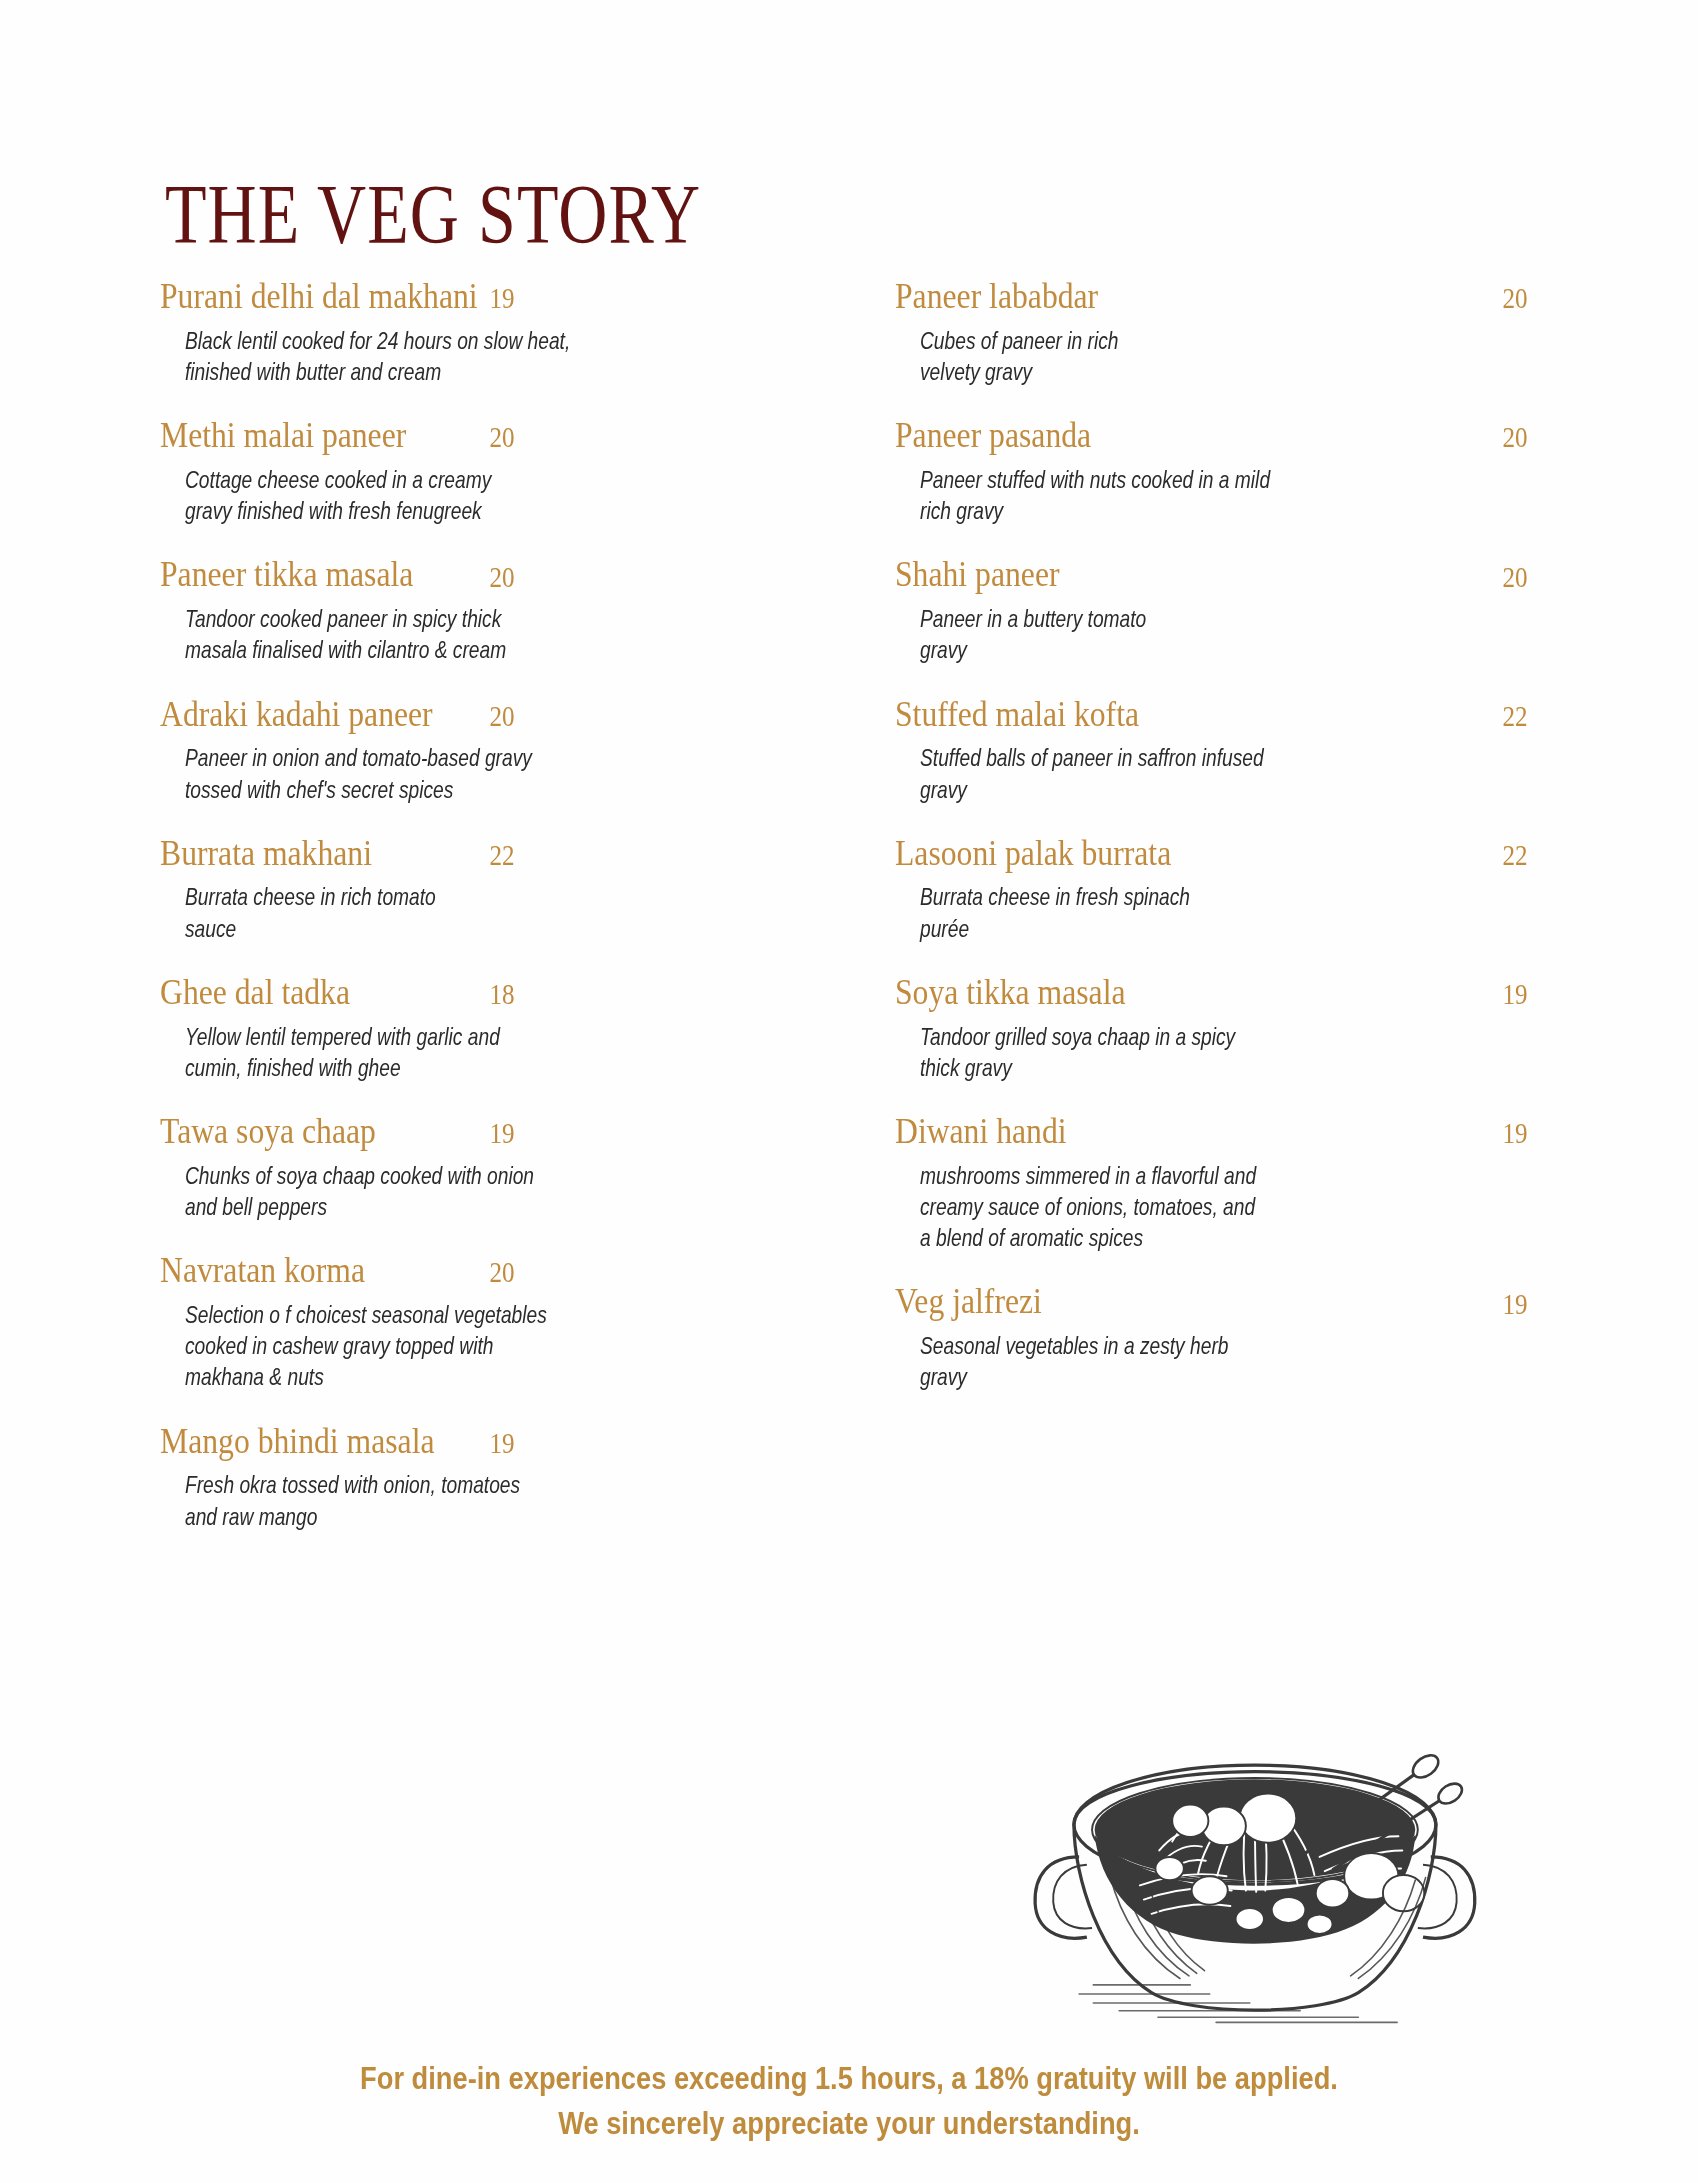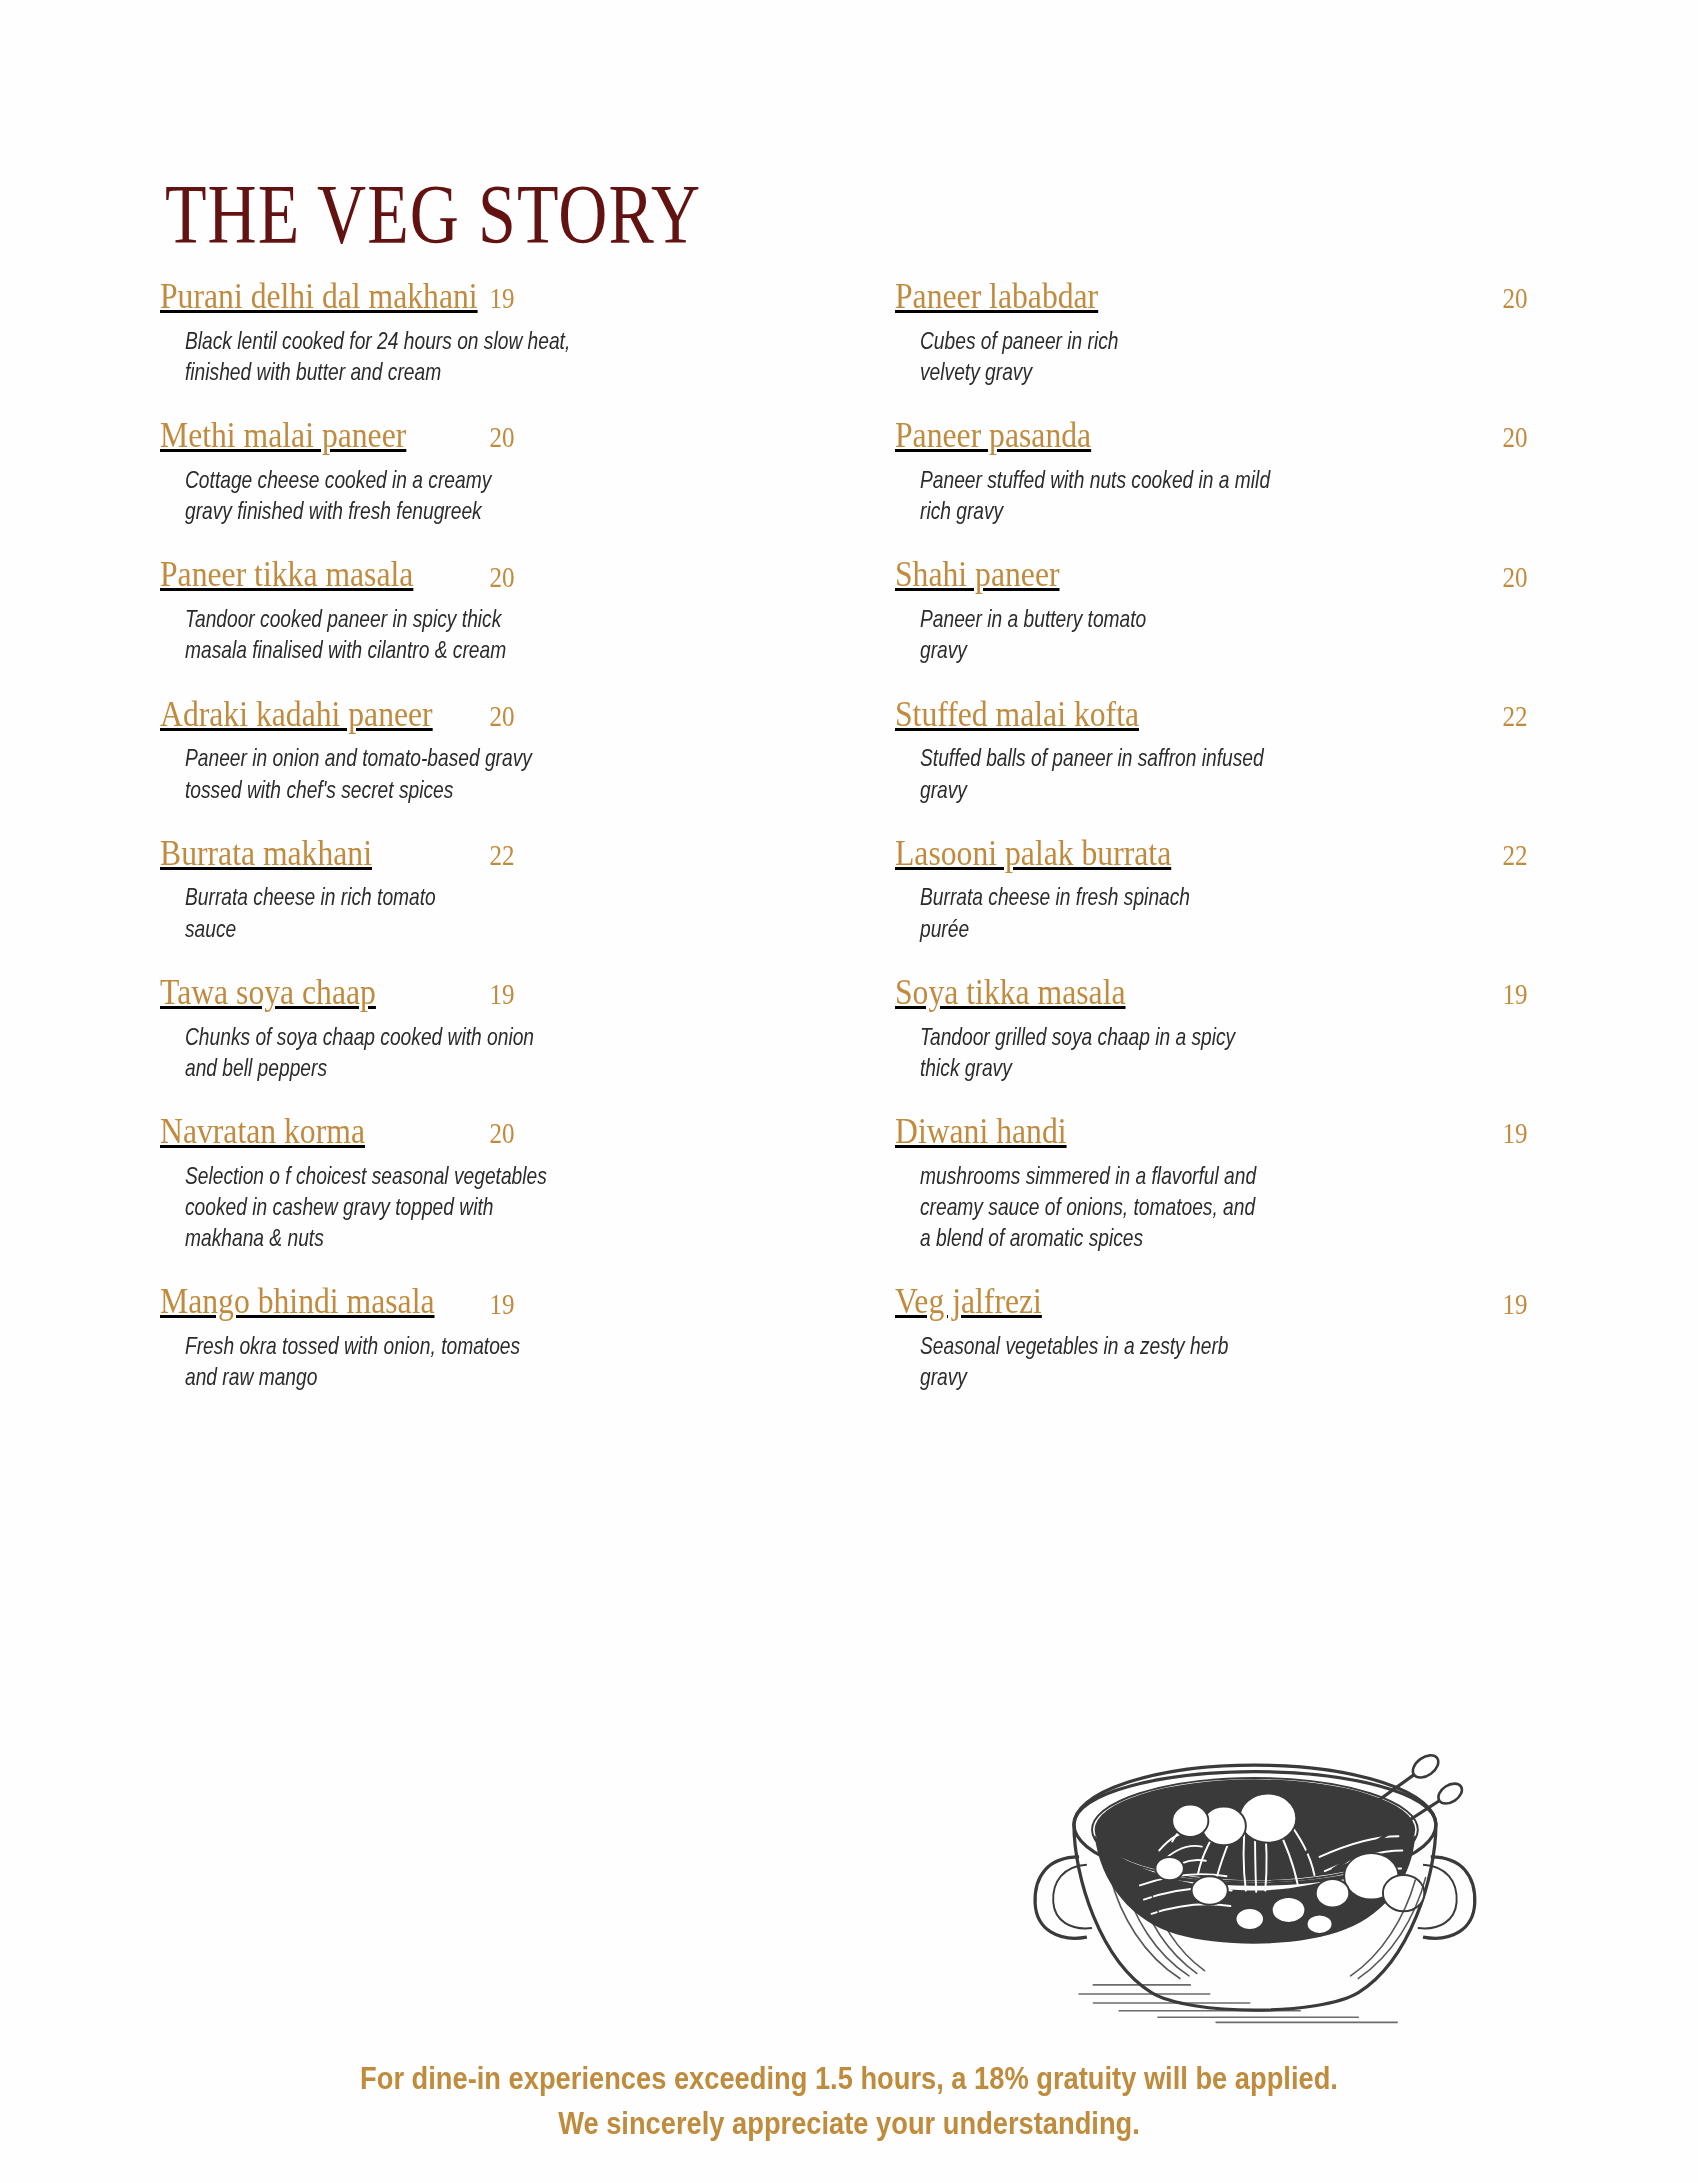--- a/index.html
+++ b/index.html
@@ -53,21 +53,20 @@
   }
 
   .item {
     position: relative;
     margin-bottom: 30px;
   }
   .item-head {
     display: flex;
     align-items: baseline;
     justify-content: flex-start;
-    text-decoration: underline;
   }
   .item-name {
     font-family: "Liberation Serif", "DejaVu Serif", serif;
     font-size: 36px;
     line-height: 1.05;
     color: #c08b3e;
     transform: scaleX(0.88);
     transform-origin: left center;
     white-space: nowrap;
     font-weight: 400;
@@ -177,20 +176,28 @@
 
       <div class="item">
         <div class="item-head">
           <span class="item-name">Burrata makhani</span>
           <span class="item-price">22</span>
         </div>
         <div class="item-desc">Burrata cheese in rich tomato
 sauce</div>
       </div>
 
+      <div class="item">
+        <div class="item-head">
+          <span class="item-name">Ghee dal tadka</span>
+          <span class="item-price">18</span>
+        </div>
+        <div class="item-desc">Yellow lentil tempered with garlic and
+cumin, finished with ghee</div>
+      </div>
 
       <div class="item">
         <div class="item-head">
           <span class="item-name">Tawa soya chaap</span>
           <span class="item-price">19</span>
         </div>
         <div class="item-desc">Chunks of soya chaap cooked with onion
 and bell peppers</div>
       </div>
 

